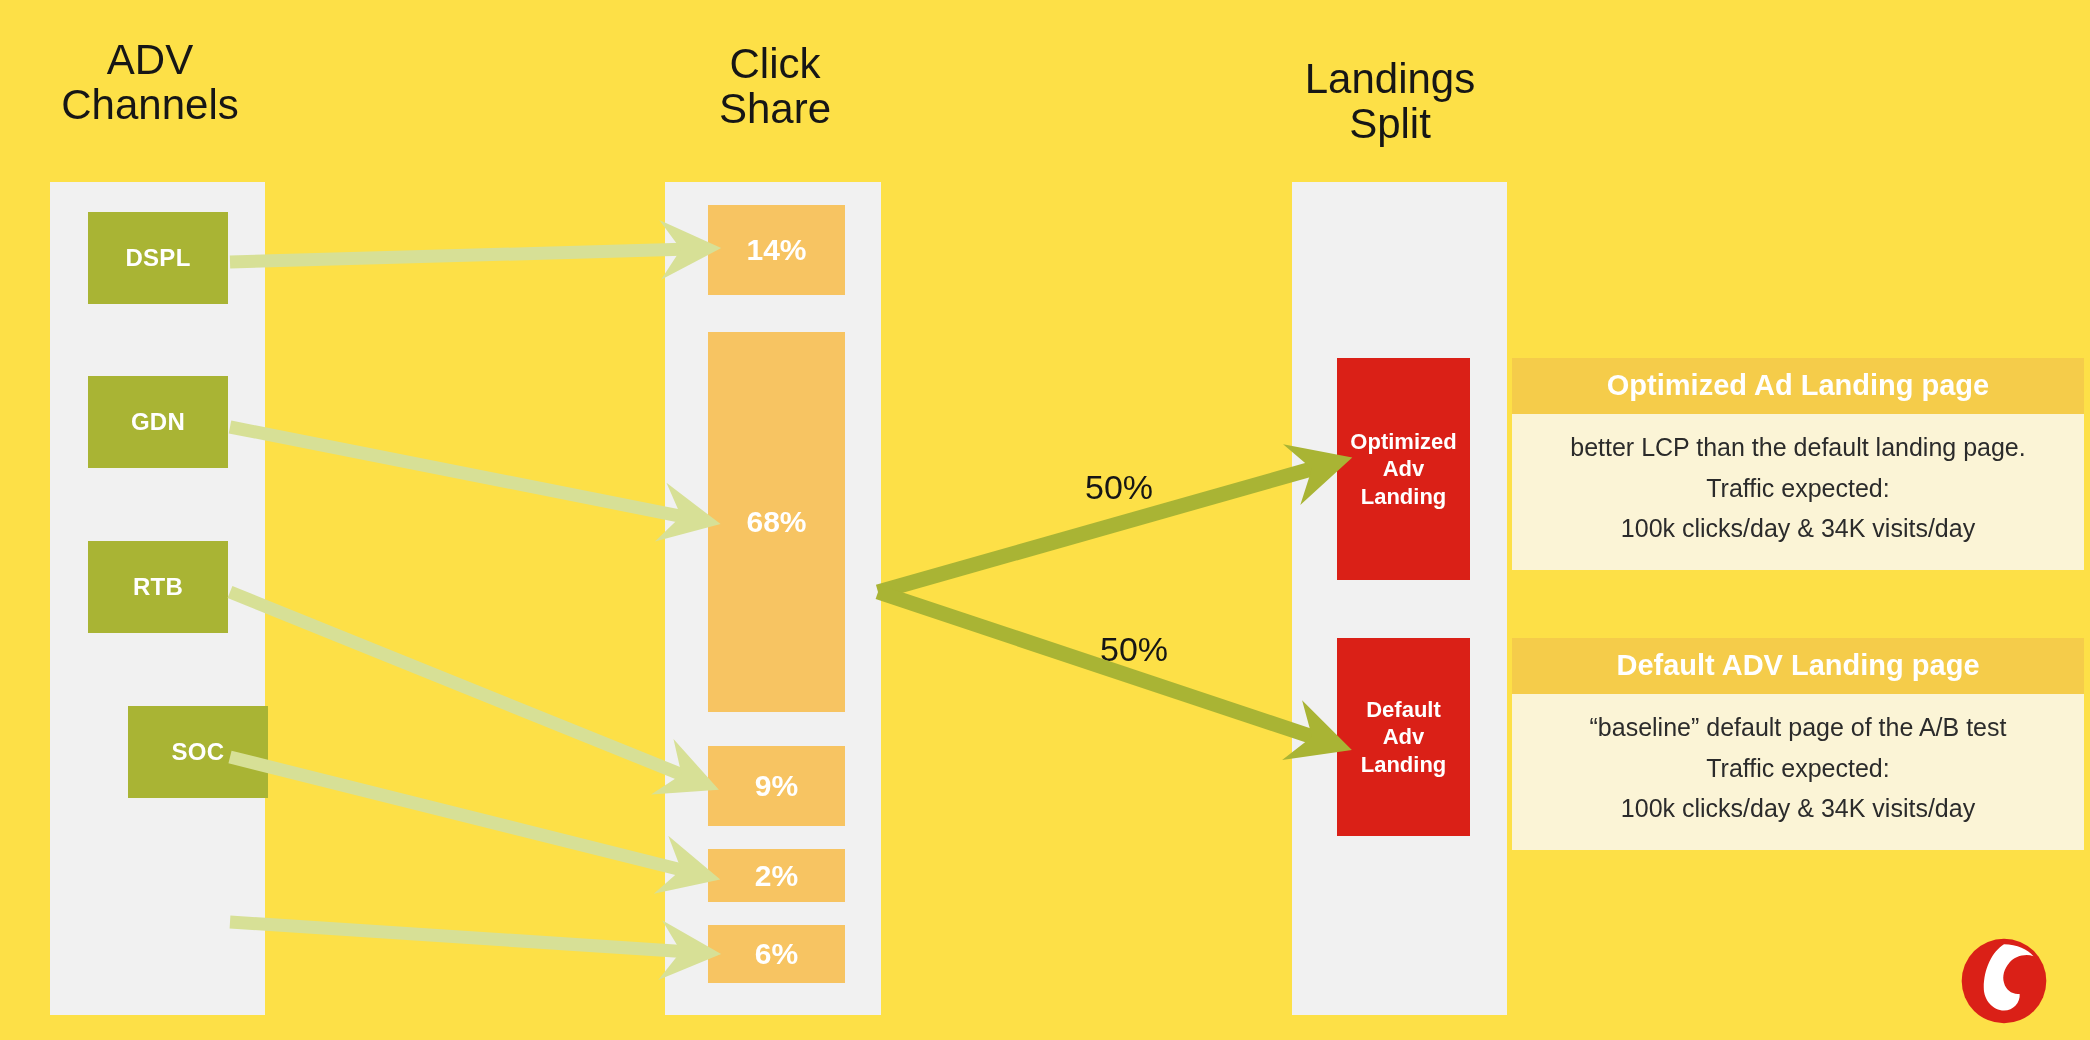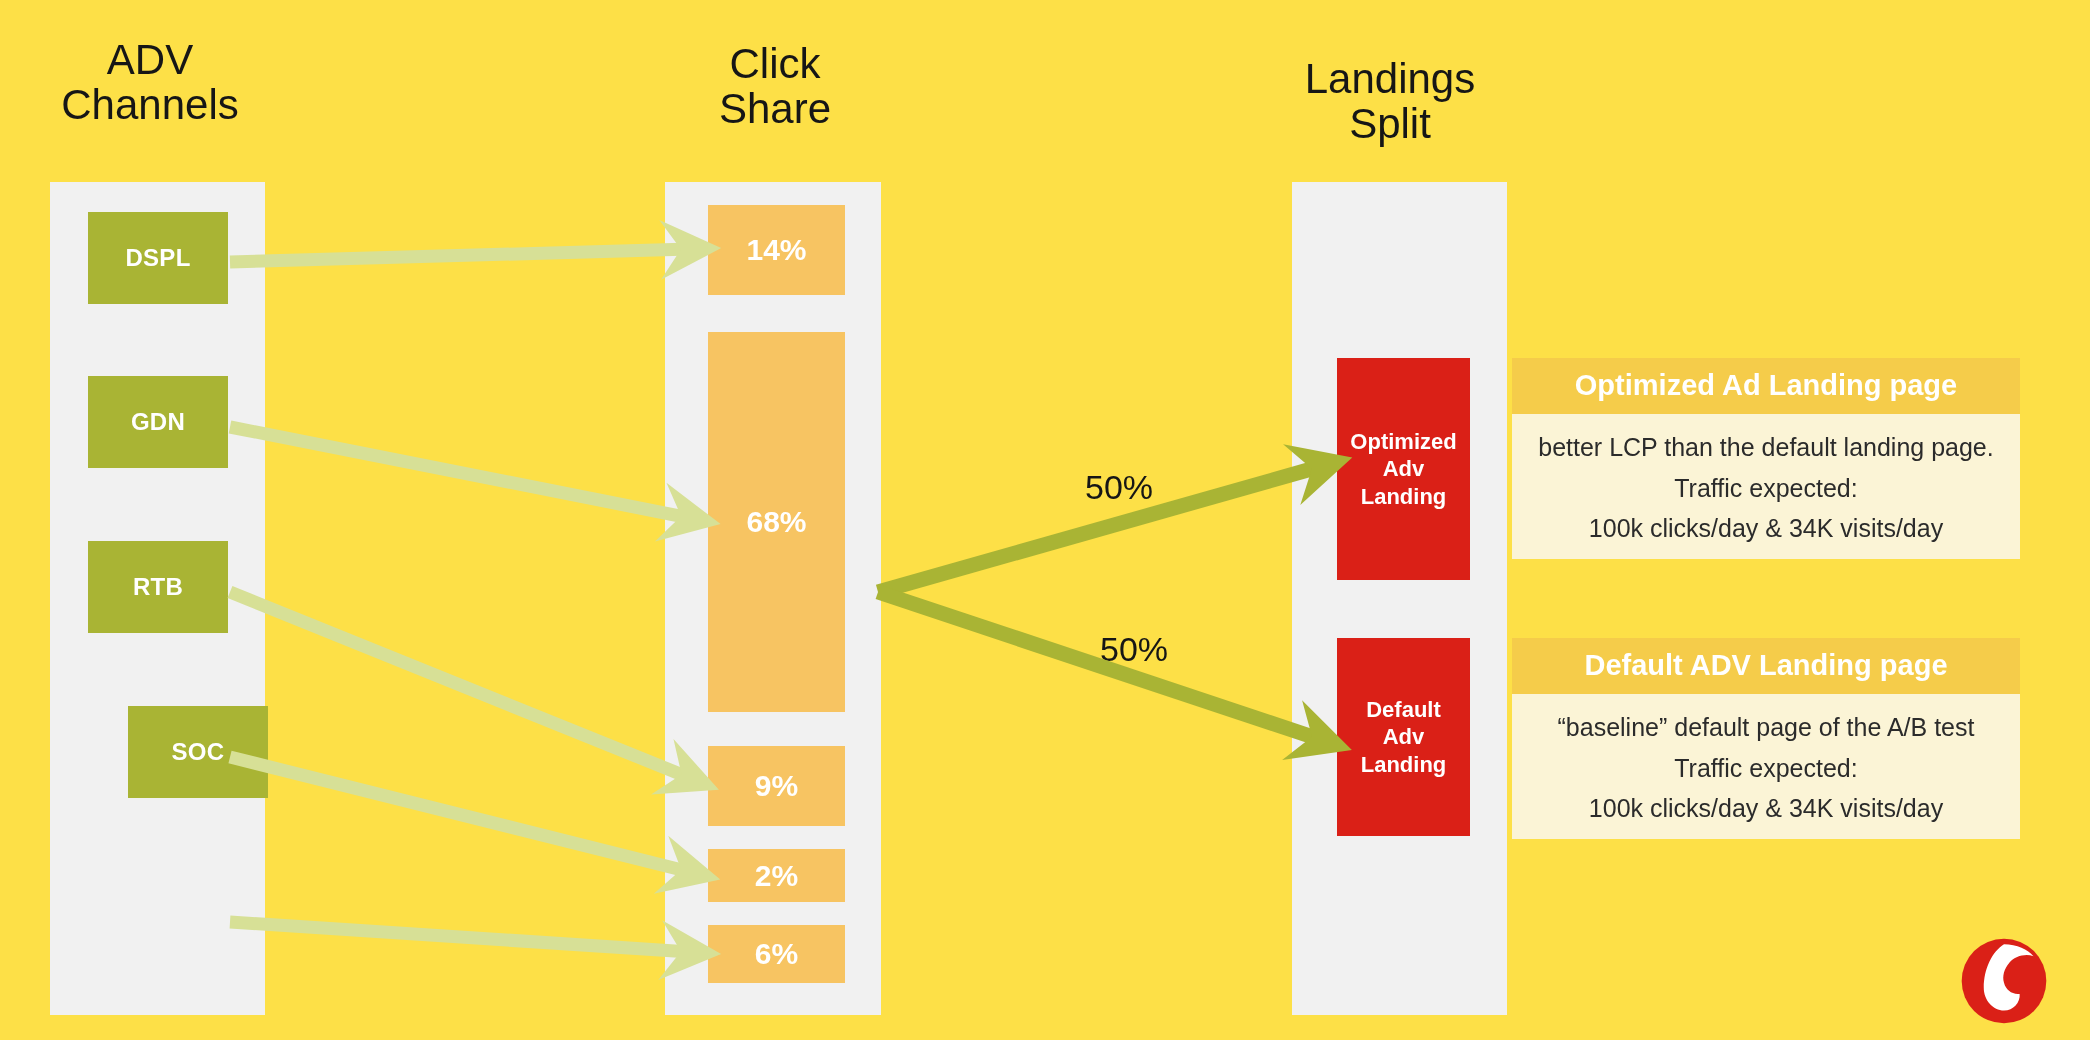--- a/index.html
+++ b/index.html
@@ -100,36 +100,36 @@
     color: #161616;
     font-family: "Liberation Sans", sans-serif;
   }
   #split-top    { left: 1085px; top: 468px; }
   #split-bottom { left: 1100px; top: 630px; }
 
   
   .info-panel {
     position: absolute;
     left: 1512px;
-    width: 508px;
+    width: 572px;
     background: #fbf4d6;
   }
   #panel-optimized { top: 358px; }
   #panel-default   { top: 638px; }
   .info-head {
     background: #f5cc4a;
     color: #ffffff;
     font-weight: bold;
     font-size: 29px;
     text-align: center;
     padding: 11px 0 12px 0;
     font-family: "Liberation Sans", sans-serif;
   }
   .info-body {
-    padding: 13px 16px 10px 16px;
+    padding: 13px 16px 21px 16px;
     text-align: center;
     color: #2b2b2b;
     font-size: 25px;
     line-height: 1.62;
     font-family: "Liberation Sans", sans-serif;
   }
   .info-body div { white-space: nowrap; }
 
   
   #wires {

